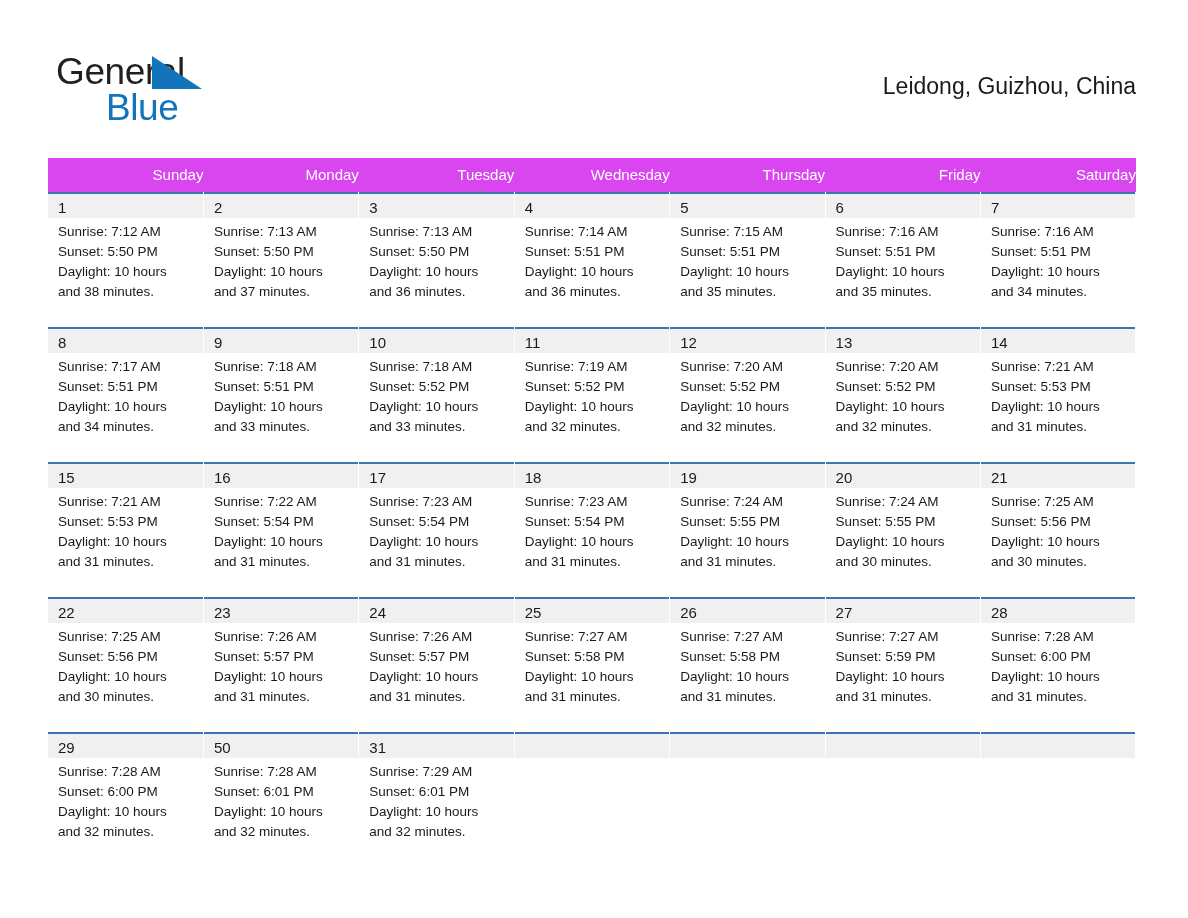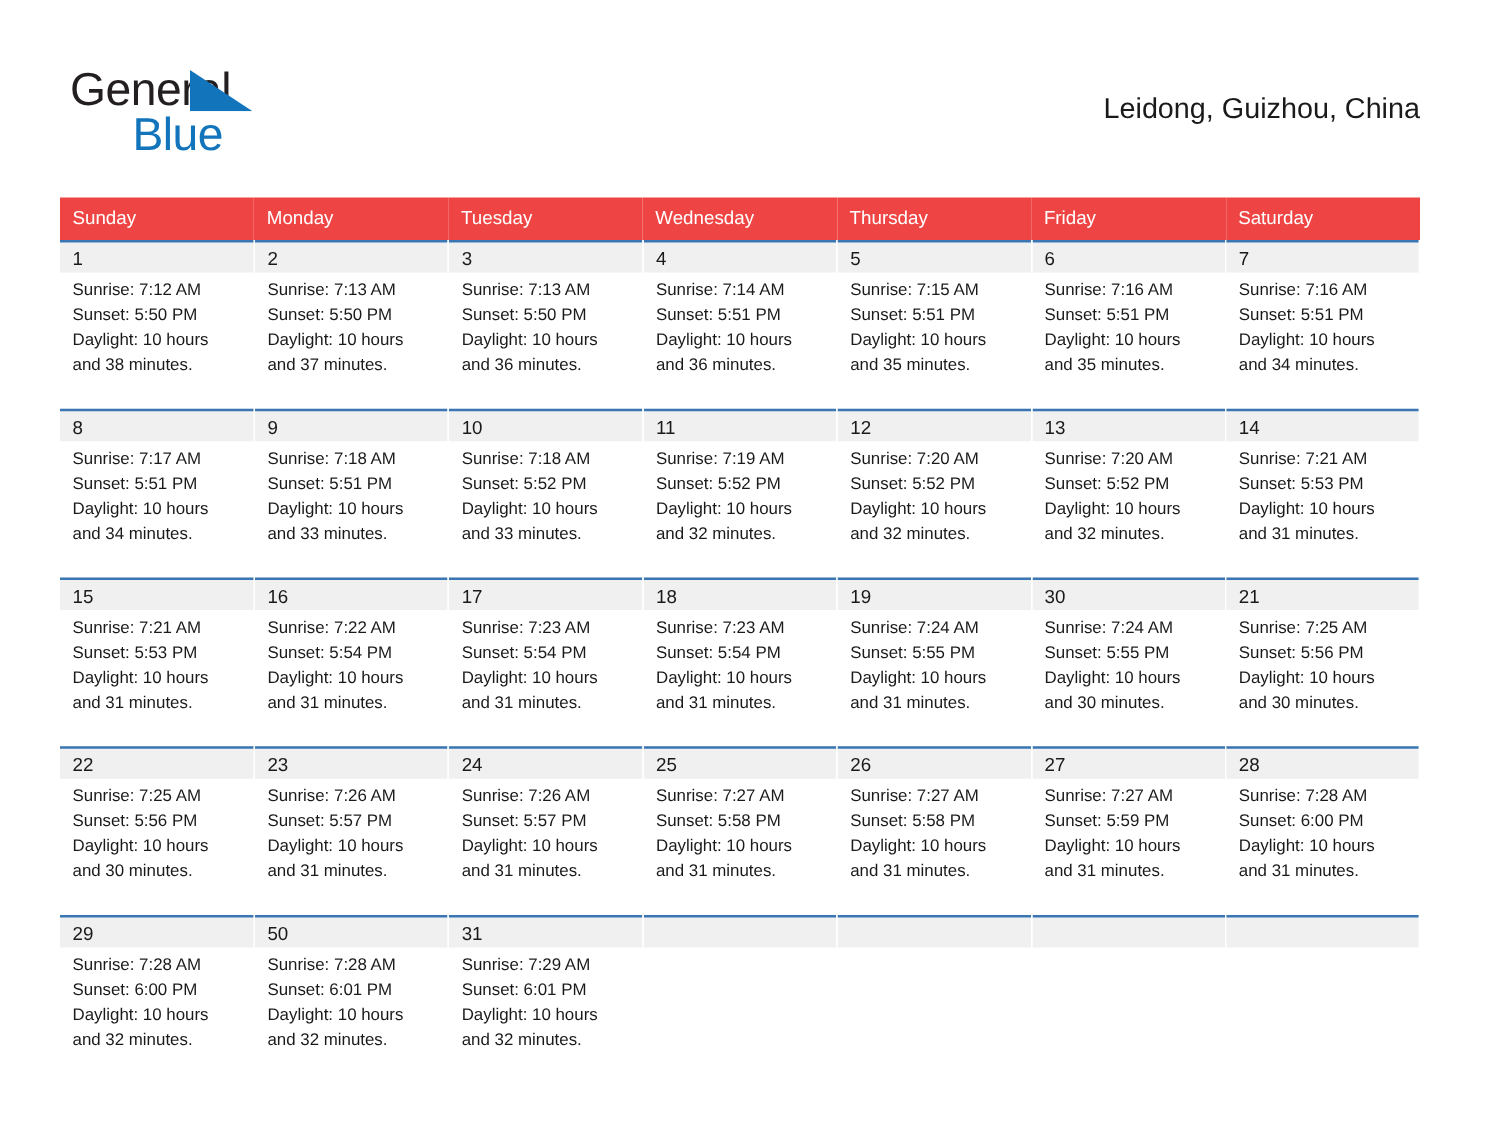--- a/index.html
+++ b/index.html
@@ -82,25 +82,25 @@
   
   .calendar {
     margin: 0 52px 0 48px;
     width: 1088px;
     border-collapse: collapse;
     table-layout: fixed;
   }
   .calendar col { width: 155.43px; }
 
   thead th {
-    background: #ef4444;
+    background: #d946ef;
     color: #ffffff;
     font-size: 15px;
     font-weight: normal;
-    text-align: left;
+    text-align: right;
     padding: 8px 0 9px 10px;
     height: 33px;
     vertical-align: middle;
   }
 
   td.daycell {
     vertical-align: top;
     padding: 0;
     background: #ffffff;
     border-right: 1px solid #ffffff;
@@ -342,21 +342,21 @@
           <td class="daycell">
             <div class="datebar">19</div>
             <div class="cellbody">
               <div>Sunrise: 7:24 AM</div>
               <div>Sunset: 5:55 PM</div>
               <div>Daylight: 10 hours</div>
               <div>and 31 minutes.</div>
             </div>
           </td>
           <td class="daycell">
-            <div class="datebar">30</div>
+            <div class="datebar">20</div>
             <div class="cellbody">
               <div>Sunrise: 7:24 AM</div>
               <div>Sunset: 5:55 PM</div>
               <div>Daylight: 10 hours</div>
               <div>and 30 minutes.</div>
             </div>
           </td>
           <td class="daycell">
             <div class="datebar">21</div>
             <div class="cellbody">

